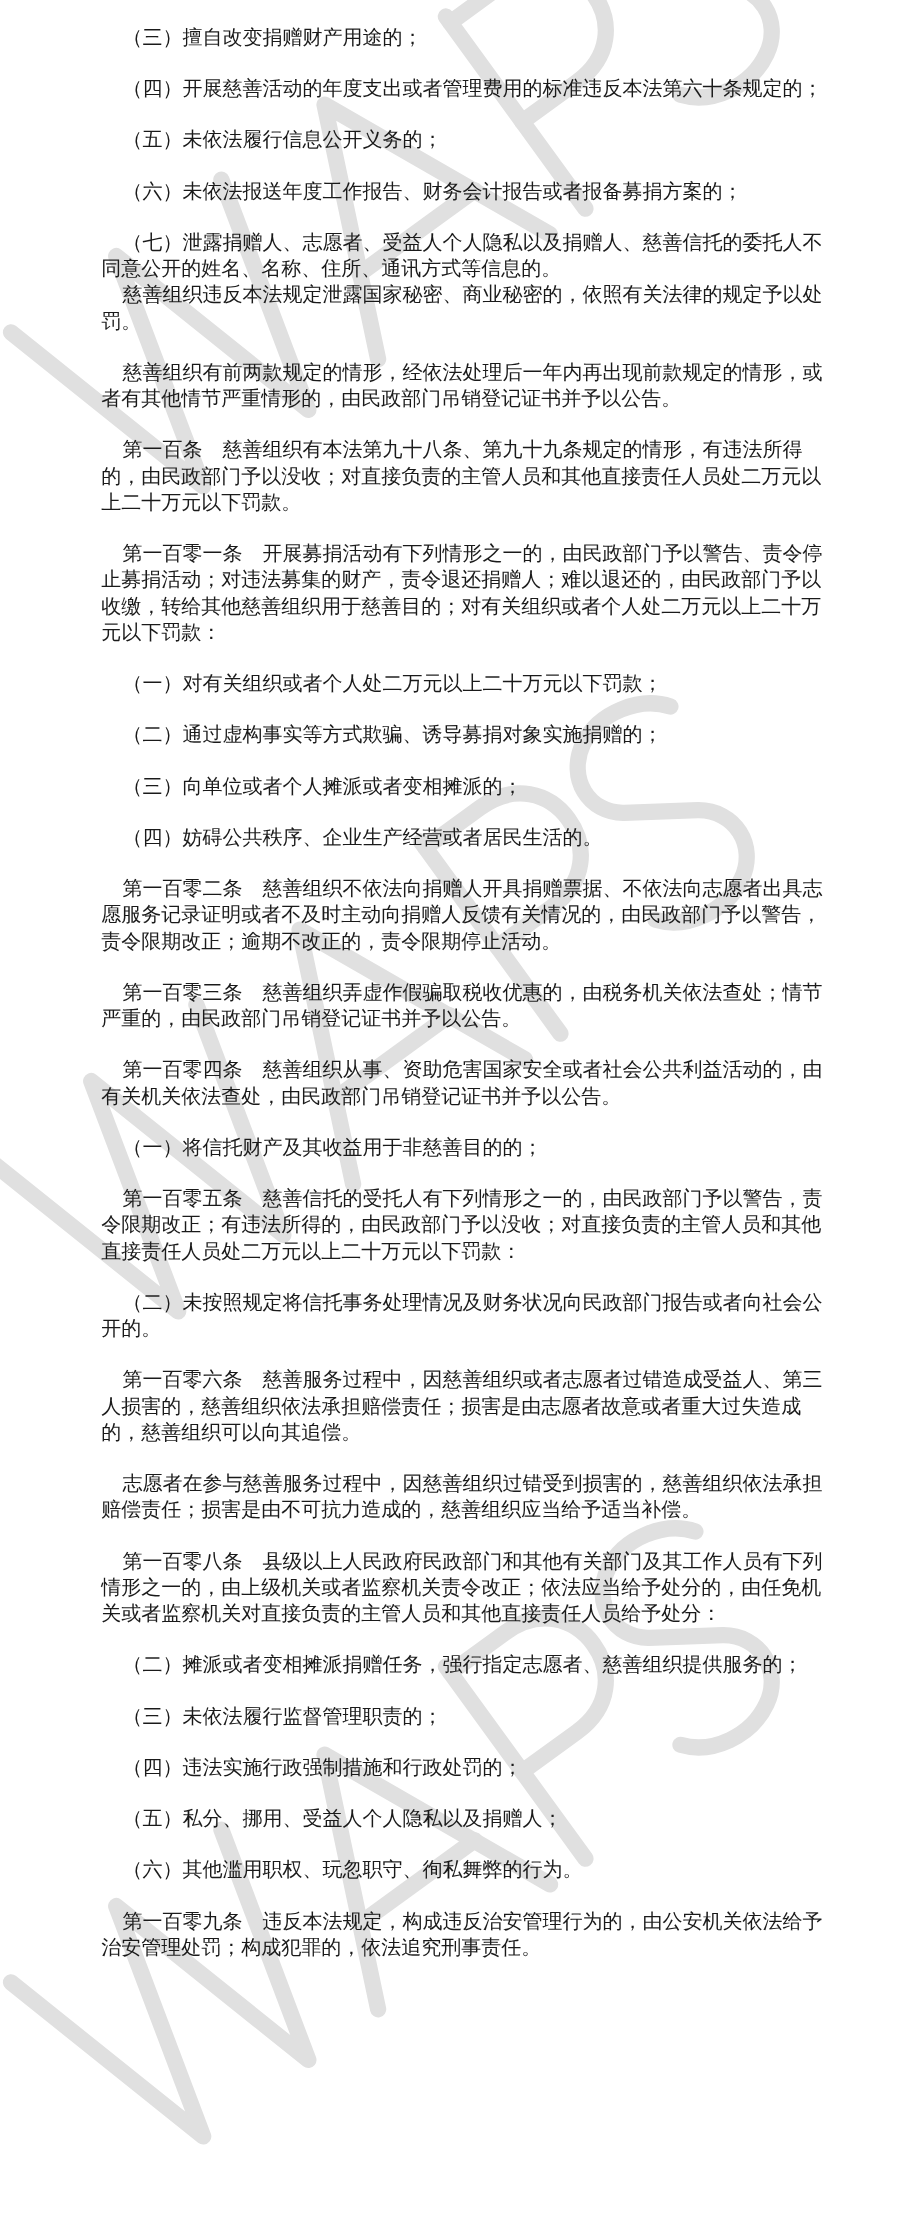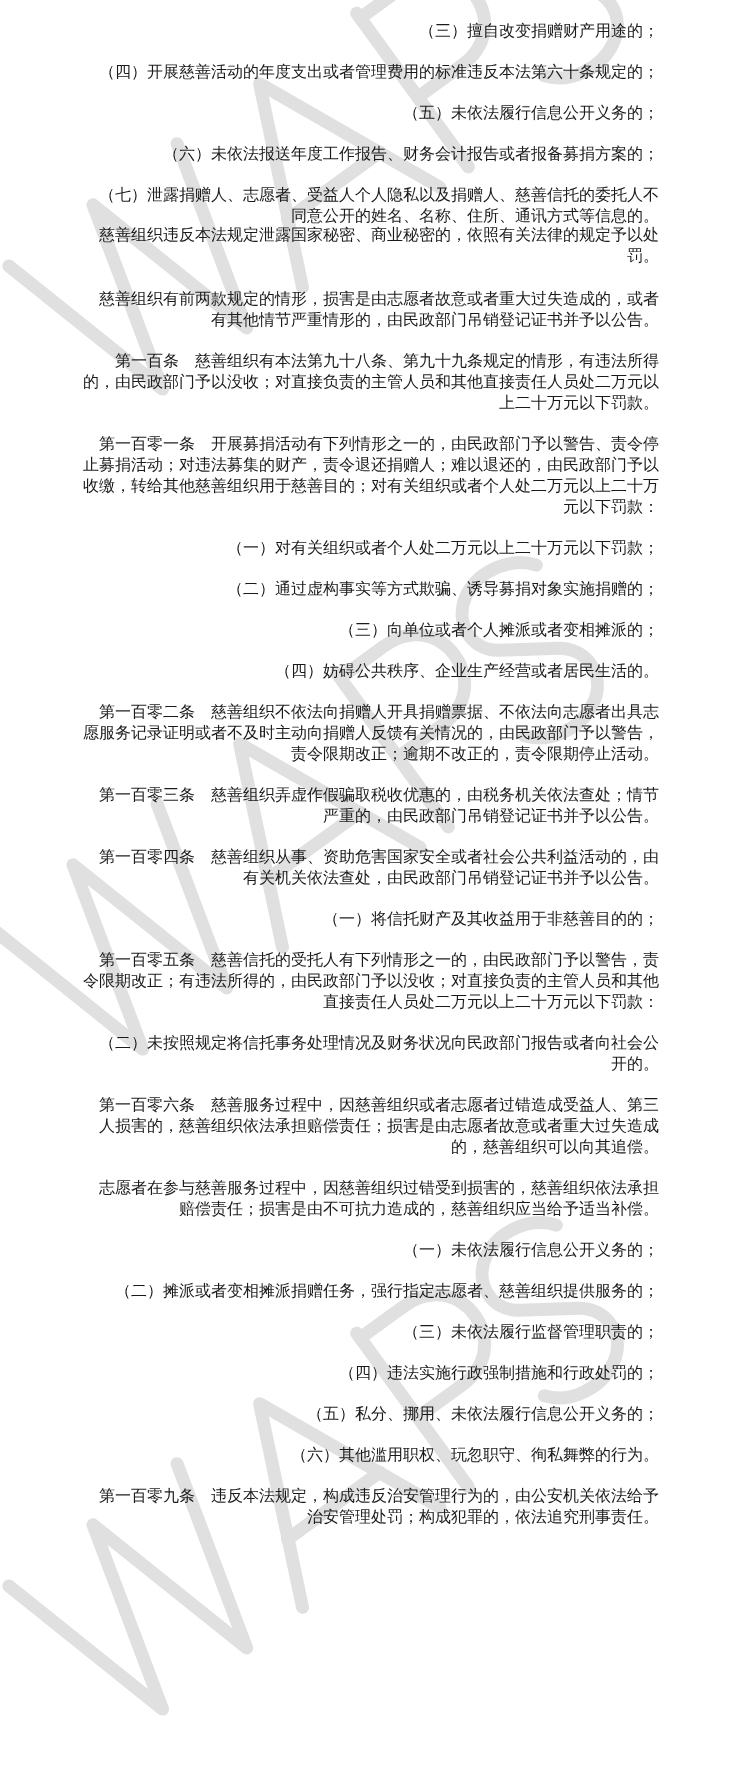--- a/index.html
+++ b/index.html
@@ -25,33 +25,32 @@
     pointer-events: none;
   }
   .content {
     position: relative;
     z-index: 1;
     padding: 20px 0 0 81px;
     width: 578px;
     font-size: 16px;
     line-height: 21px;
     letter-spacing: 0;
-    text-align: right;
+    text-align: left;
   }
   .content p.para {
     margin: 20px 0 0 0;
     text-indent: 1.06em;
     word-break: break-all;
   }
   .content p.para:first-child {
     margin-top: 0;
   }
   .content p.para.tight {
     margin-top: 0;
-    font-family: Liberation Mono, monospace;
   }
 </style>
 </head>
 <body style="color: rgb(26, 26, 26); background: rgb(255, 255, 255);">
 
 <svg class="watermark-layer" width="732" height="1772" viewBox="0 0 732 1772" aria-hidden="true">
   <defs>
     <g id="waps" fill="none" stroke="#e0e0e0" stroke-width="13" stroke-linecap="round" stroke-linejoin="round">
 
       <path d="M0,-190 L52,0 L104,-190 L156,0 L208,-190"></path>
@@ -70,35 +69,35 @@
   <use href="#waps" class="wm" transform="translate(330,1470) rotate(-36) translate(-328,95)"></use>
 </svg>
 
 <div class="content">
     <p class="para">（三）擅自改变捐赠财产用途的；</p>
     <p class="para">（四）开展慈善活动的年度支出或者管理费用的标准违反本法第六十条规定的；</p>
     <p class="para">（五）未依法履行信息公开义务的；</p>
     <p class="para">（六）未依法报送年度工作报告、财务会计报告或者报备募捐方案的；</p>
     <p class="para">（七）泄露捐赠人、志愿者、受益人个人隐私以及捐赠人、慈善信托的委托人不同意公开的姓名、名称、住所、通讯方式等信息的。</p>
     <p class="para tight">慈善组织违反本法规定泄露国家秘密、商业秘密的，依照有关法律的规定予以处罚。</p>
-    <p class="para">慈善组织有前两款规定的情形，损害是由志愿者故意或者重大过失造成的，或者有其他情节严重情形的，由民政部门吊销登记证书并予以公告。</p>
+    <p class="para">慈善组织有前两款规定的情形，经依法处理后一年内再出现前款规定的情形，或者有其他情节严重情形的，由民政部门吊销登记证书并予以公告。</p>
     <p class="para">第一百条　慈善组织有本法第九十八条、第九十九条规定的情形，有违法所得的，由民政部门予以没收；对直接负责的主管人员和其他直接责任人员处二万元以上二十万元以下罚款。</p>
     <p class="para">第一百零一条　开展募捐活动有下列情形之一的，由民政部门予以警告、责令停止募捐活动；对违法募集的财产，责令退还捐赠人；难以退还的，由民政部门予以收缴，转给其他慈善组织用于慈善目的；对有关组织或者个人处二万元以上二十万元以下罚款：</p>
     <p class="para">（一）对有关组织或者个人处二万元以上二十万元以下罚款；</p>
     <p class="para">（二）通过虚构事实等方式欺骗、诱导募捐对象实施捐赠的；</p>
     <p class="para">（三）向单位或者个人摊派或者变相摊派的；</p>
     <p class="para">（四）妨碍公共秩序、企业生产经营或者居民生活的。</p>
     <p class="para">第一百零二条　慈善组织不依法向捐赠人开具捐赠票据、不依法向志愿者出具志愿服务记录证明或者不及时主动向捐赠人反馈有关情况的，由民政部门予以警告，责令限期改正；逾期不改正的，责令限期停止活动。</p>
     <p class="para">第一百零三条　慈善组织弄虚作假骗取税收优惠的，由税务机关依法查处；情节严重的，由民政部门吊销登记证书并予以公告。</p>
     <p class="para">第一百零四条　慈善组织从事、资助危害国家安全或者社会公共利益活动的，由有关机关依法查处，由民政部门吊销登记证书并予以公告。</p>
     <p class="para">（一）将信托财产及其收益用于非慈善目的的；</p>
     <p class="para">第一百零五条　慈善信托的受托人有下列情形之一的，由民政部门予以警告，责令限期改正；有违法所得的，由民政部门予以没收；对直接负责的主管人员和其他直接责任人员处二万元以上二十万元以下罚款：</p>
     <p class="para">（二）未按照规定将信托事务处理情况及财务状况向民政部门报告或者向社会公开的。</p>
     <p class="para">第一百零六条　慈善服务过程中，因慈善组织或者志愿者过错造成受益人、第三人损害的，慈善组织依法承担赔偿责任；损害是由志愿者故意或者重大过失造成的，慈善组织可以向其追偿。</p>
     <p class="para">志愿者在参与慈善服务过程中，因慈善组织过错受到损害的，慈善组织依法承担赔偿责任；损害是由不可抗力造成的，慈善组织应当给予适当补偿。</p>
-    <p class="para">（一）未依法履行信息公开义务的；</p>
+    <p class="para">第一百零八条　县级以上人民政府民政部门和其他有关部门及其工作人员有下列情形之一的，由上级机关或者监察机关责令改正；依法应当给予处分的，由任免机关或者监察机关对直接负责的主管人员和其他直接责任人员给予处分：</p>
     <p class="para">（二）摊派或者变相摊派捐赠任务，强行指定志愿者、慈善组织提供服务的；</p>
     <p class="para">（三）未依法履行监督管理职责的；</p>
     <p class="para">（四）违法实施行政强制措施和行政处罚的；</p>
-    <p class="para">（五）私分、挪用、未依法履行信息公开义务的；</p>
+    <p class="para">（五）私分、挪用、受益人个人隐私以及捐赠人；</p>
     <p class="para">（六）其他滥用职权、玩忽职守、徇私舞弊的行为。</p>
     <p class="para">第一百零九条　违反本法规定，构成违反治安管理行为的，由公安机关依法给予治安管理处罚；构成犯罪的，依法追究刑事责任。</p>
   </div>
 
 </body></html>

